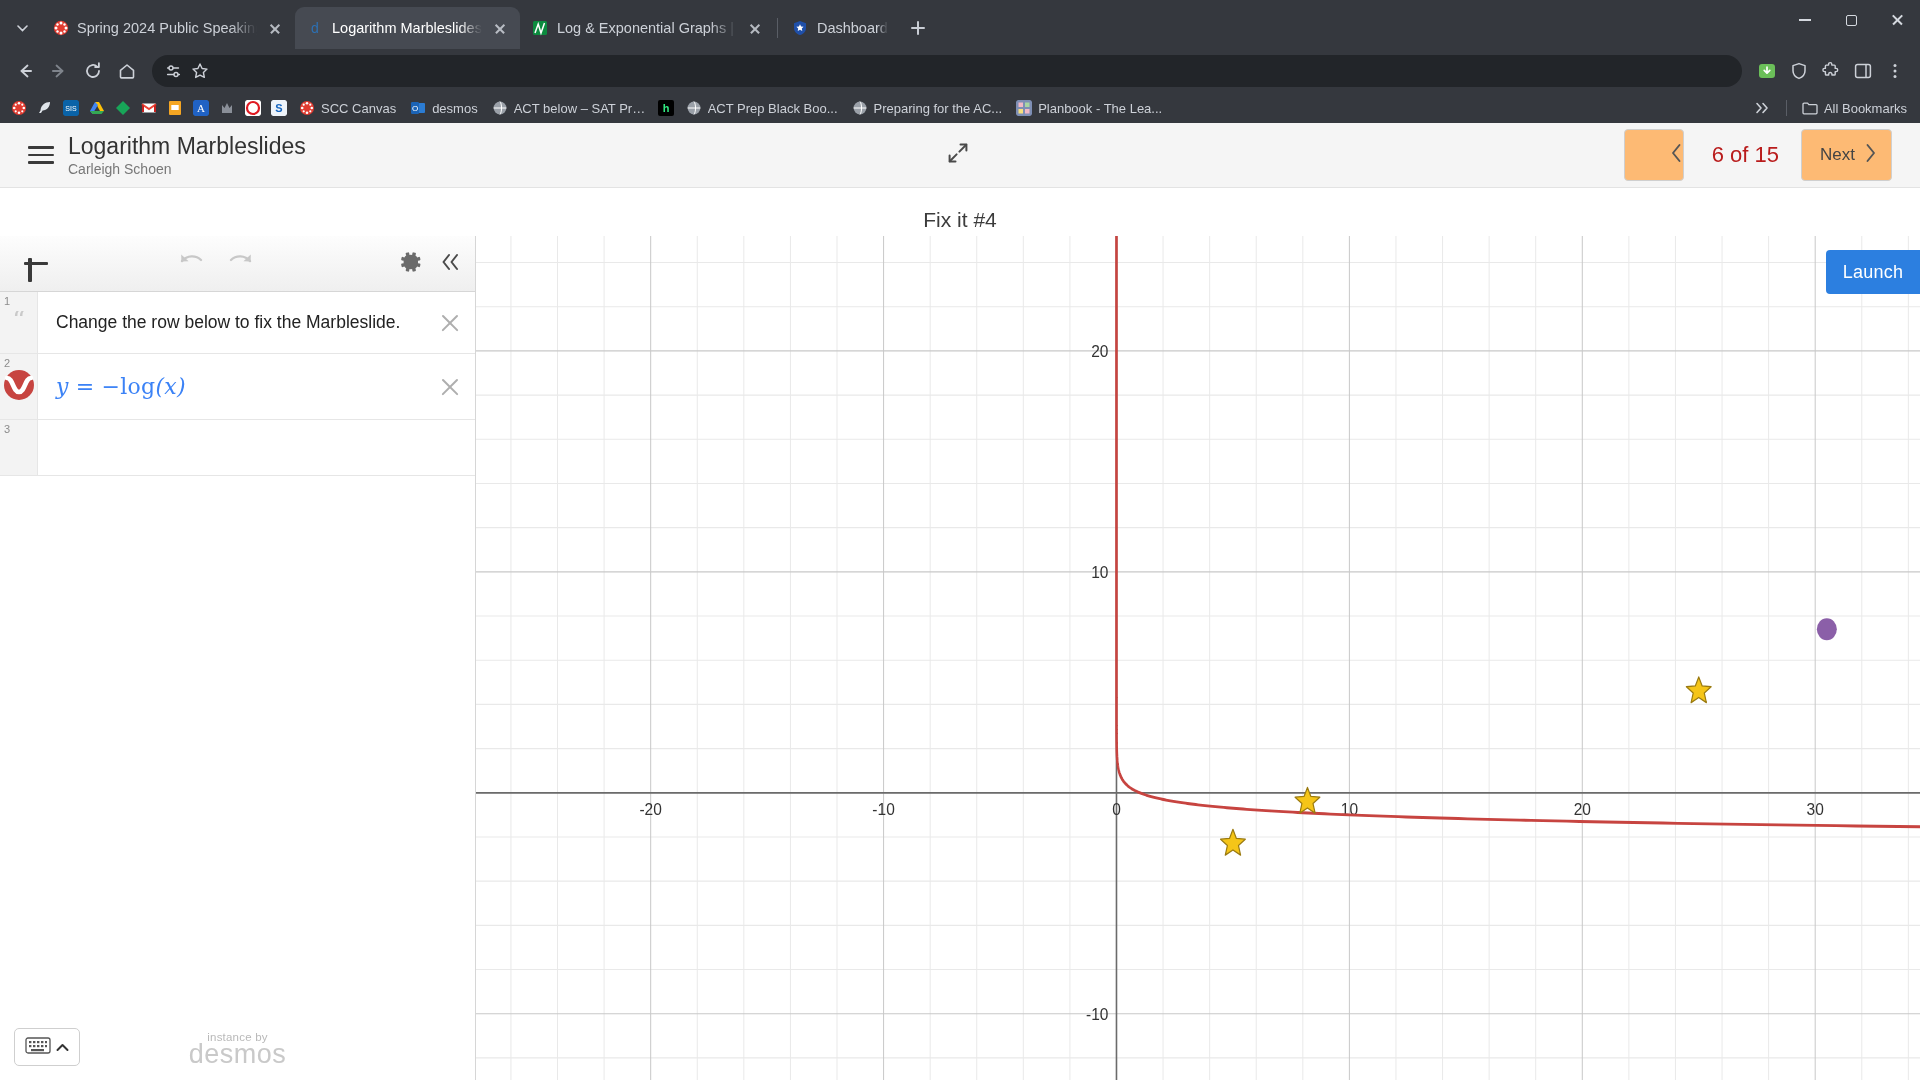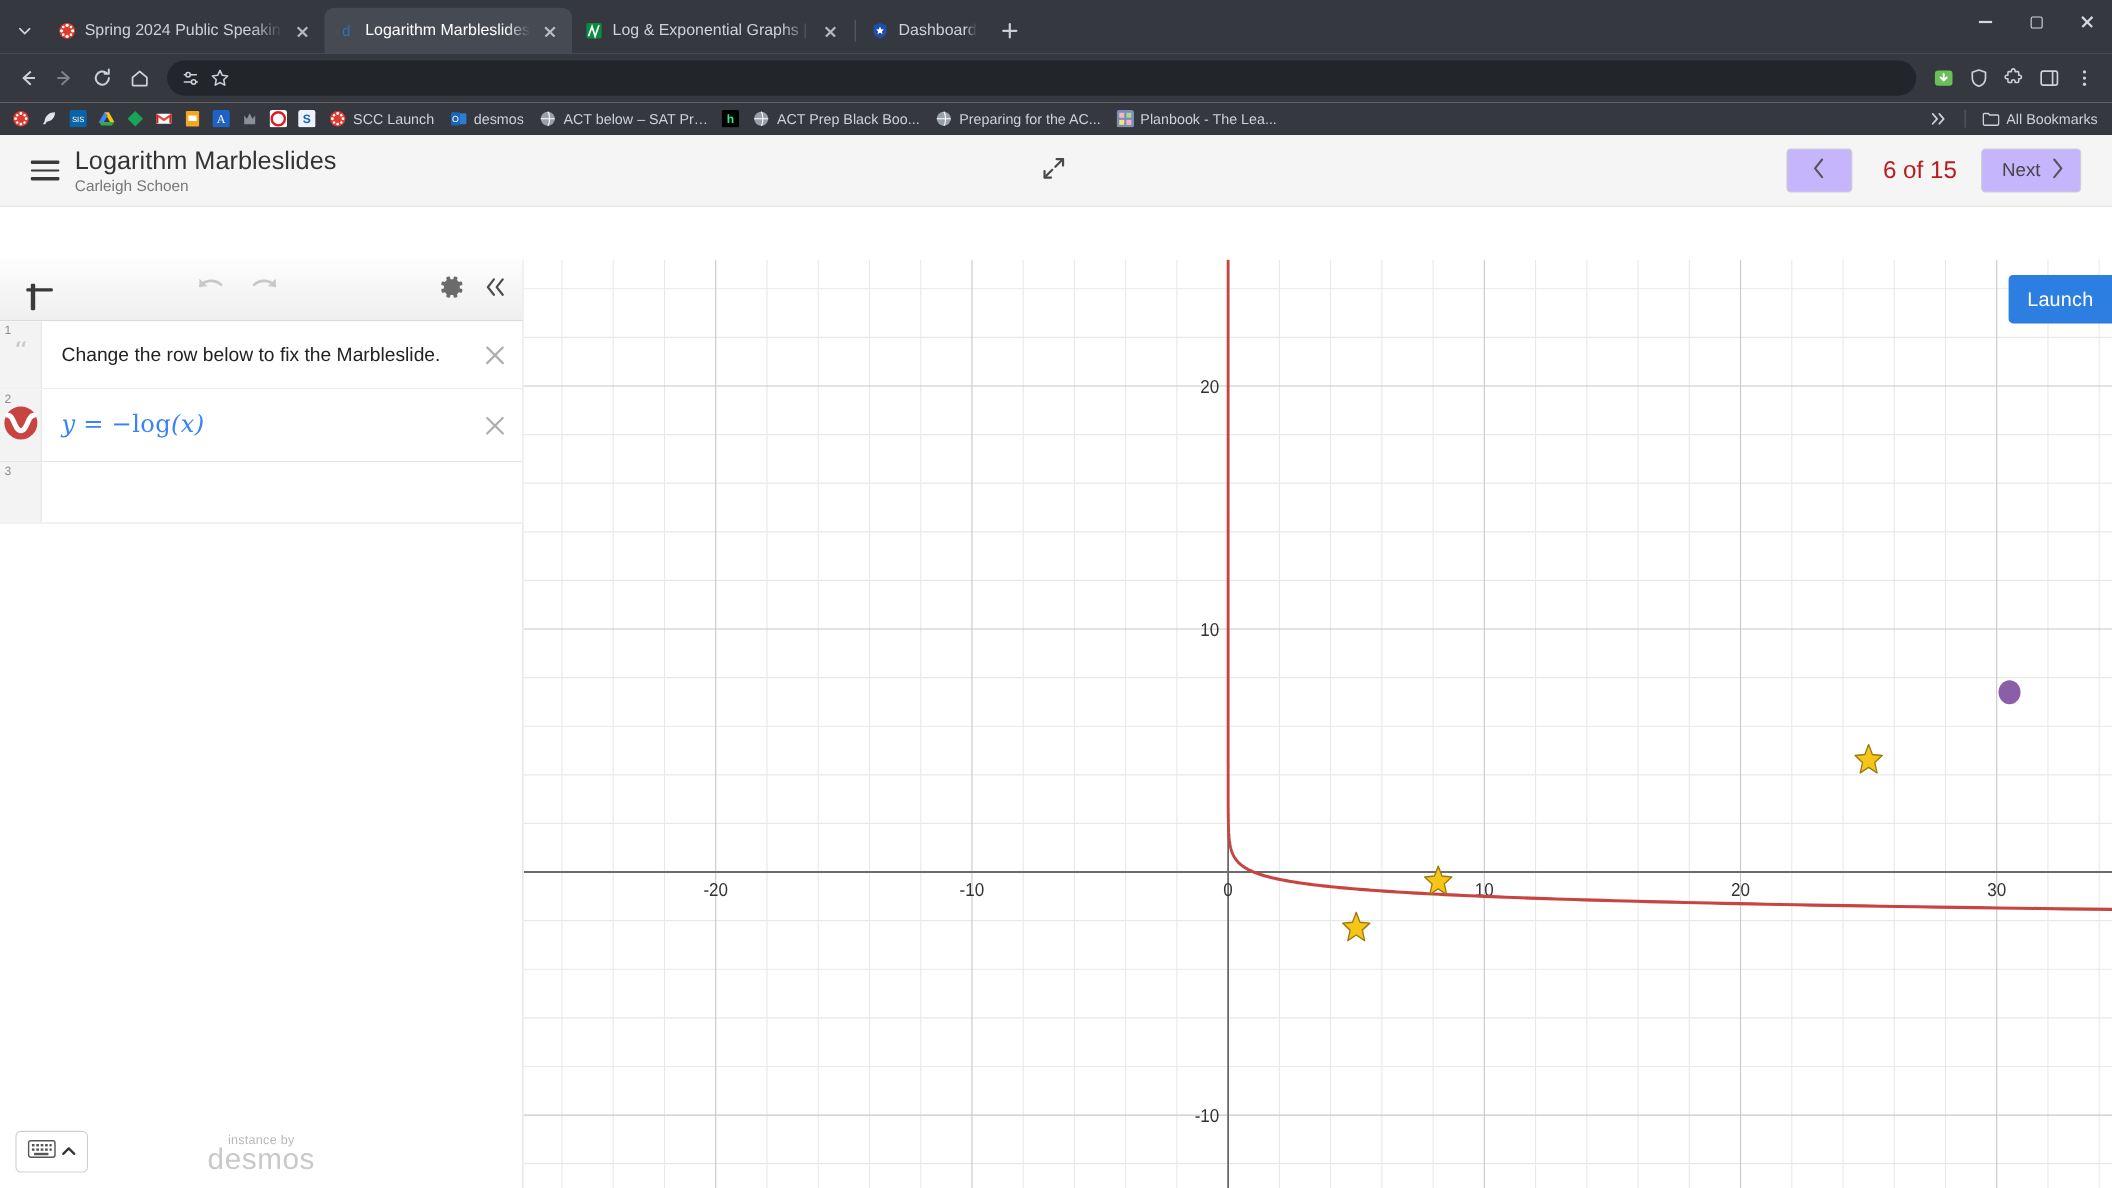--- a/index.html
+++ b/index.html
@@ -93,22 +93,22 @@
     display: flex; align-items: center; padding: 0 28px; position: relative;
   }
   .hamburger { width: 26px; height: 18px; flex:none; margin-right: 14px; display:flex; flex-direction:column; justify-content:space-between;}
   .hamburger span { display:block; height: 2.6px; background:#3a3a3a; border-radius:1px; }
   .act-titles { display:flex; flex-direction:column; justify-content:center; }
   .act-title { font-size: 23px; color: #333; line-height: 1.15; font-weight: 400;}
   .act-sub { font-size: 14px; color: #777; margin-top: 2px;}
   .expand-icon { position:absolute; left: 50%; transform: translateX(-50%); width: 30px; height: 30px; }
   .act-nav { position:absolute; right: 28px; top:50%; transform: translateY(-50%); display:flex; align-items:center; gap: 0; }
   .navsq {
-    height: 40px; border: 1px solid #cfcfcf; background:#c4b5fd; border-radius: 4px;
-    display:flex; align-items:center; justify-content:center; color:#444;
+    height: 52px; border: 1px solid #cfcfcf; background:#fdba74; border-radius: 4px;
+    display:flex; align-items:center; justify-content:flex-end; color:#444;
   }
   .prev-btn { width: 60px; margin-right: 6px;}
   .pagecount { font-size: 22px; color:#b91c1c; padding: 0 22px; }
   .next-btn { padding: 0 14px 0 18px; gap: 9px; font-size: 17px; color:#444;}
 
   .slide-title { text-align:center; font-size: 21px; color:#3c3c3c; padding: 20px 0 14px; background:#fff;}
 
   .workarea { position:absolute; top: 113px; left:0; right:0; bottom:0; display:flex; }
 
   
@@ -432,21 +432,21 @@
             <circle cx="8" cy="3.2" r="1.3" fill="#fff"></circle>
             <circle cx="8" cy="12.8" r="1.3" fill="#fff"></circle>
             <circle cx="3.2" cy="8" r="1.3" fill="#fff"></circle>
             <circle cx="12.8" cy="8" r="1.3" fill="#fff"></circle>
             <circle cx="4.7" cy="4.7" r="1.1" fill="#fff"></circle>
             <circle cx="11.3" cy="11.3" r="1.1" fill="#fff"></circle>
             <circle cx="11.3" cy="4.7" r="1.1" fill="#fff"></circle>
             <circle cx="4.7" cy="11.3" r="1.1" fill="#fff"></circle>
           </svg>
         </span>
-        <span class="bml">SCC Launch</span>
+        <span class="bml">SCC Canvas</span>
       </div>
 
     <div class="bm">
         <span class="bmi">
           <svg width="16" height="16" viewBox="0 0 16 16">
             <rect x="6" y="3" width="9" height="10" rx="1" fill="#2b7cd3"></rect>
             <rect x="1" y="2" width="8" height="12" rx="1.2" fill="#1b63b5"></rect>
             <text x="5" y="11" font-size="8" fill="#fff" text-anchor="middle" font-family="Liberation Sans, sans-serif">O</text>
           </svg>
         </span>
@@ -558,20 +558,21 @@
           <span>Next</span>
           <span>
             <svg width="13" height="20" viewBox="0 0 13 20">
                 <path d="M3.5 2L10 10l-6.5 8" stroke="#555" stroke-width="1.9" fill="none" stroke-linecap="round" stroke-linejoin="round"></path>
               </svg>
           </span>
         </div>
       </div>
     </div>
 
+    <div class="slide-title">Fix it #4</div>
 
     <div class="workarea">
 
       <div class="exprpanel">
 
         <div class="expr-toolbar">
           <div class="plusbtn"></div>
 
           <div class="undo-redo">
             <span>

